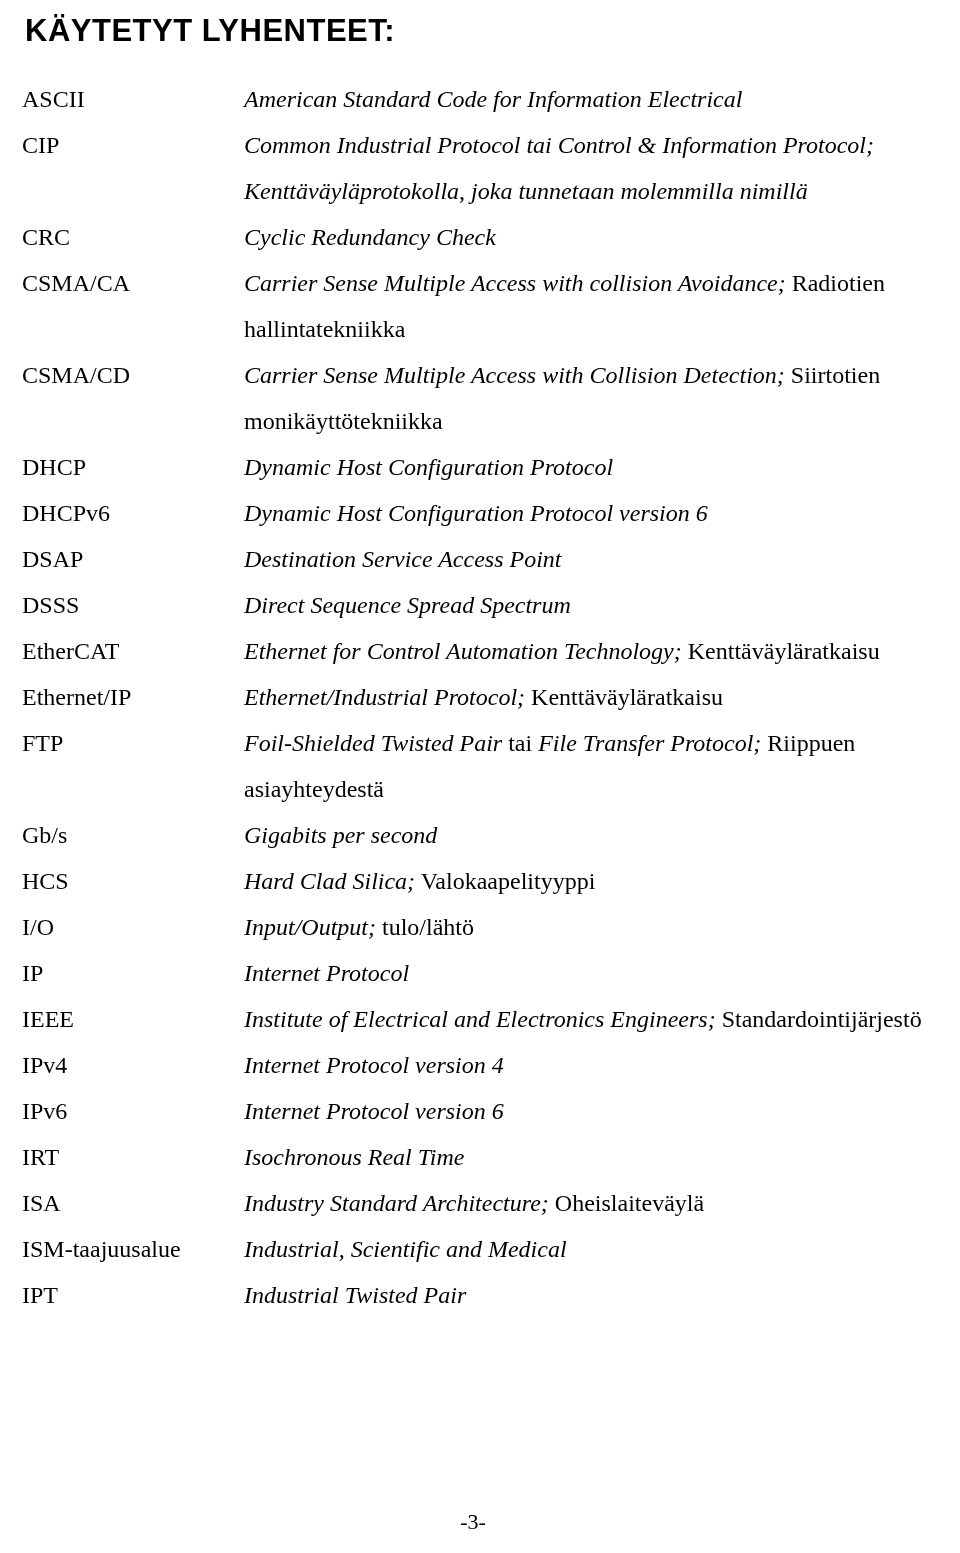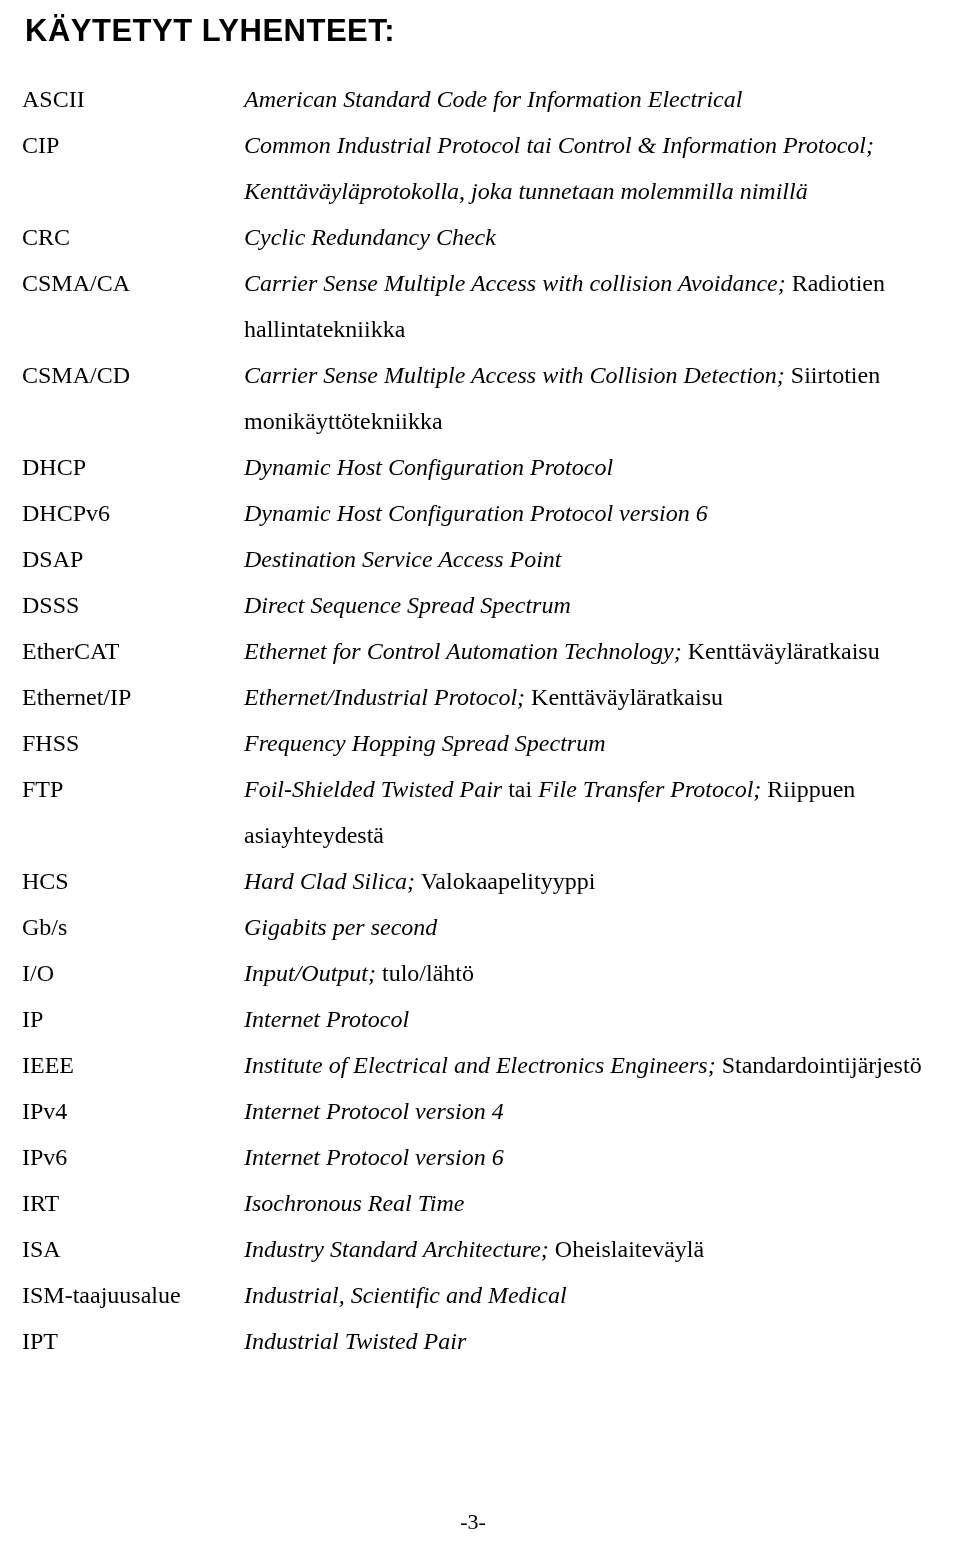--- a/index.html
+++ b/index.html
@@ -113,34 +113,30 @@
         </tr>
         <tr>
           <td class="term">EtherCAT</td>
           <td class="def"><span>Ethernet for Control Automation Technology;</span><span class="rom"> Kenttäväyläratkaisu</span></td>
         </tr>
         <tr>
           <td class="term">Ethernet/IP</td>
           <td class="def"><span>Ethernet/Industrial Protocol;</span><span class="rom"> Kenttäväyläratkaisu</span></td>
         </tr>
         <tr>
-          <td class="term">FHSS</td>
-          <td class="def"><span>Frequency Hopping Spread Spectrum</span></td>
-        </tr>
-        <tr>
           <td class="term">FTP</td>
           <td class="def"><span>Foil-Shielded Twisted Pair</span><span class="rom"> tai </span><span>File Transfer Protocol;</span><span class="rom"> Riippuen asiayhteydestä</span></td>
         </tr>
         <tr>
+          <td class="term">Gb/s</td>
+          <td class="def"><span>Gigabits per second</span></td>
+        </tr>
+        <tr>
           <td class="term">HCS</td>
           <td class="def"><span>Hard Clad Silica;</span><span class="rom"> Valokaapelityyppi</span></td>
-        </tr>
-        <tr>
-          <td class="term">Gb/s</td>
-          <td class="def"><span>Gigabits per second</span></td>
         </tr>
         <tr>
           <td class="term">I/O</td>
           <td class="def"><span>Input/Output;</span><span class="rom"> tulo/lähtö</span></td>
         </tr>
         <tr>
           <td class="term">IP</td>
           <td class="def"><span>Internet Protocol</span></td>
         </tr>
         <tr>

